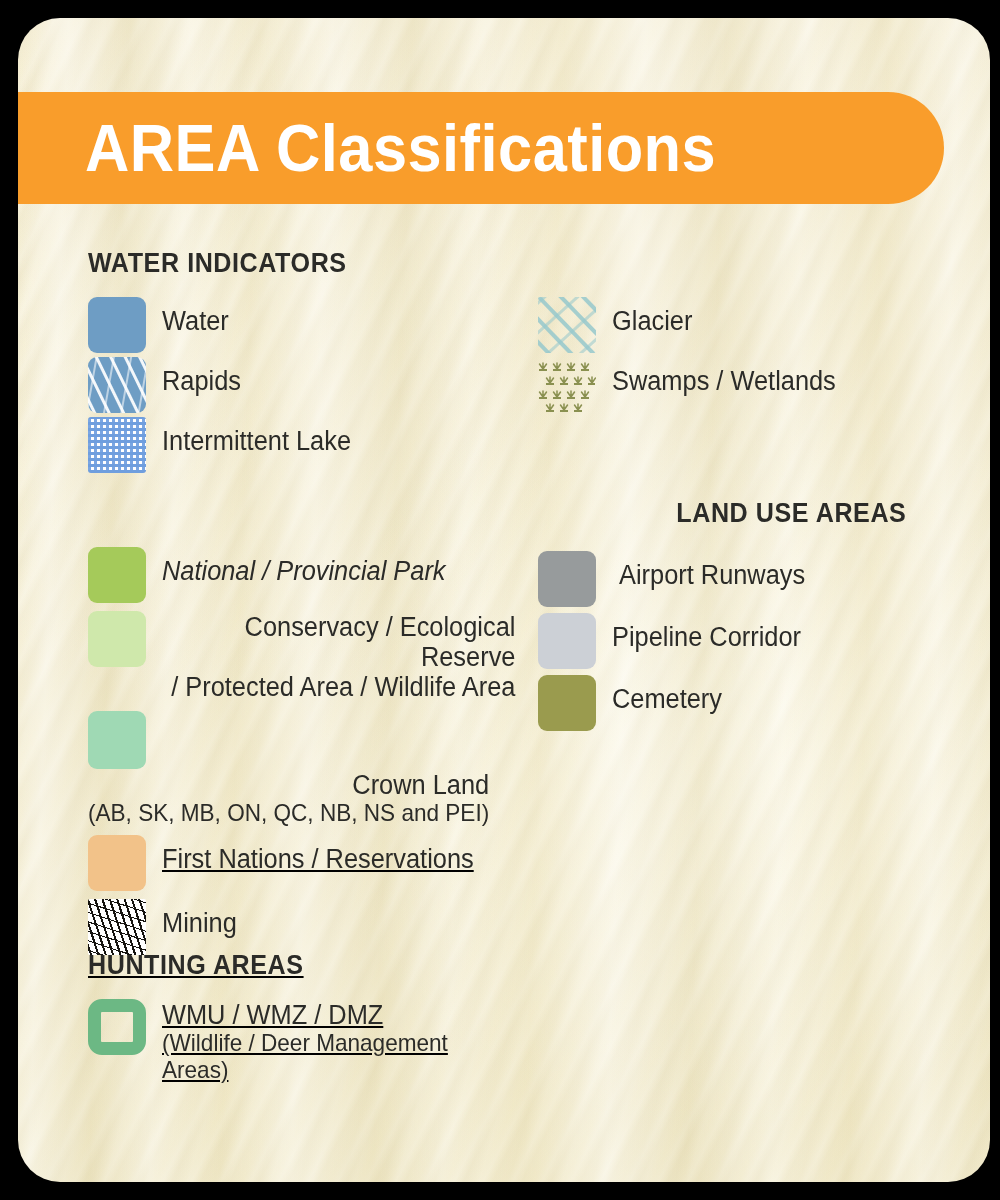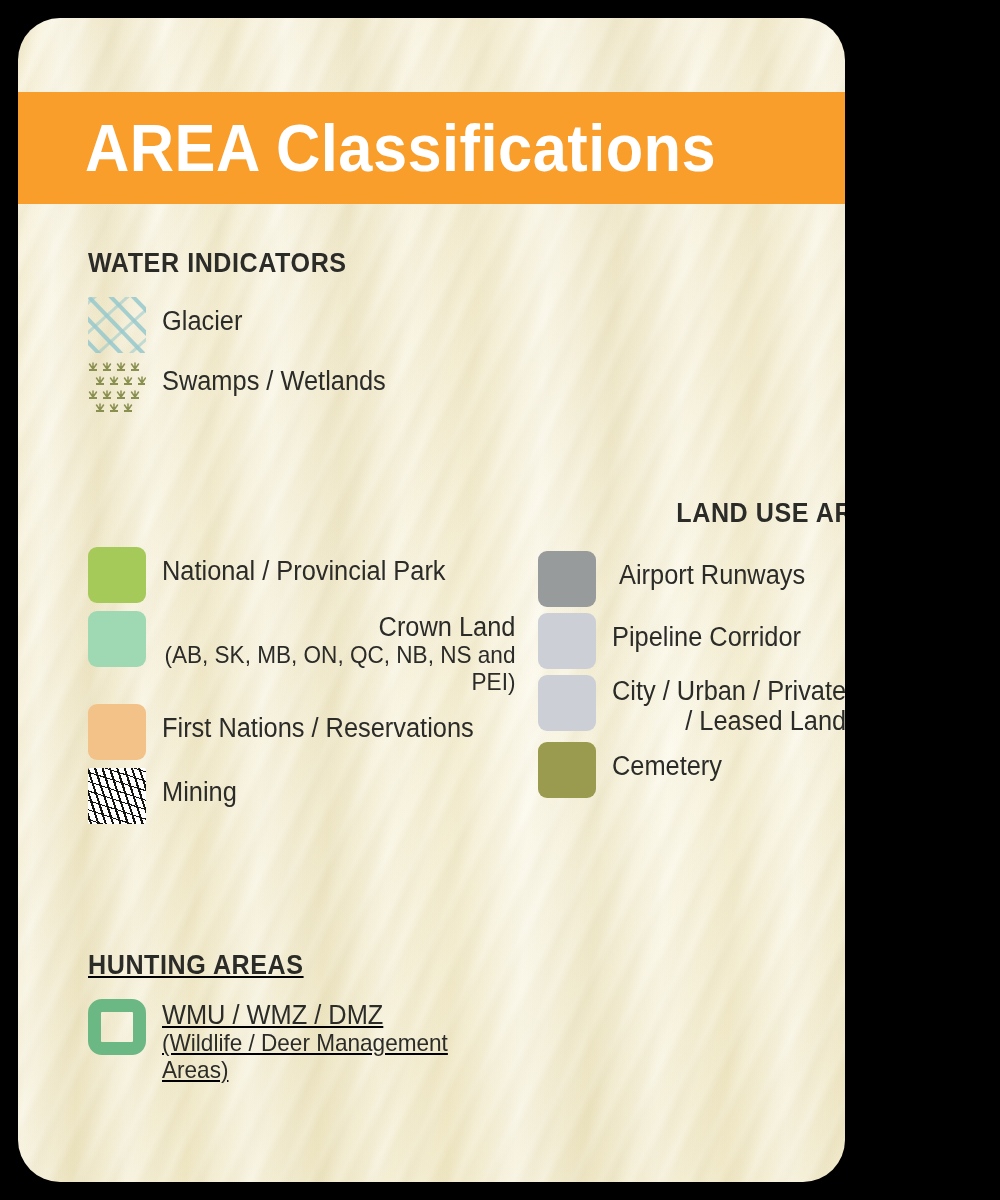--- a/index.html
+++ b/index.html
@@ -9,21 +9,21 @@
     height: 1200px;
     background: #000000;
     font-family: "Liberation Sans", sans-serif;
     overflow: hidden;
   }
 
   #card {
     position: absolute;
     left: 18px;
     top: 18px;
-    width: 827px;
+    width: 972px;
     height: 1164px;
     border-radius: 42px;
     overflow: hidden;
     background-color: #f3ecce;
     background-image:
       
       linear-gradient(92deg,
         rgba(255,255,255,0.00) 0%,
         rgba(255,255,255,0.45) 5%,
         rgba(226,216,178,0.30) 11%,
@@ -203,20 +203,38 @@
 <div id="card">
 
   <div id="banner">
     <div id="banner-title">AREA Classifications</div>
   </div>
 
   <div id="sec-water">
     <div class="section-title">WATER INDICATORS</div>
 
     <div class="cols" style="margin-top:18px;">
+      <div class="col-left rows-water">
+
+        <div class="row" style="margin-bottom:4px;">
+          <div class="swatch sw-water"></div>
+          <div class="label">Water</div>
+        </div>
+
+        <div class="row" style="margin-bottom:4px;">
+          <div class="swatch sw-rapids"></div>
+          <div class="label">Rapids</div>
+        </div>
+
+        <div class="row">
+          <div class="swatch sw-intermittent"></div>
+          <div class="label">Intermittent Lake</div>
+        </div>
+
+      </div>
 
       <div class="col-right" style="padding-top:0px;text-align:right;">
 
         <div class="row" style="margin-bottom:4px;">
           <div class="swatch sw-glacier"></div>
           <div class="label">Glacier</div>
         </div>
 
         <div class="row">
           <div class="swatch sw-swamp">
@@ -269,35 +287,40 @@
       </div>
     </div>
   </div>
 
   <div id="sec-land">
     <div class="section-title">LAND USE AREAS</div>
 
     <div class="cols" style="margin-top:18px;">
       <div class="col-left">
 
-        <div class="row" style="margin-bottom:8px;">
+        <div class="row" style="margin-bottom:8px;font-style:italic;">
           <div class="swatch" style="background:#a5ca5a;"></div>
           <div class="label">National / Provincial Park</div>
         </div>
 
-
         <div class="row" style="margin-bottom:8px;">
+          <div class="swatch" style="background:#cfe8ab;"></div>
+          <div class="label two-line">Conservacy / Ecological Reserve
+/ Protected Area / Wildlife Area</div>
+        </div>
+
+        <div class="row" style="margin-bottom:8px;flex-direction:column;">
           <div class="swatch" style="background:#9fd9b4;"></div>
           <div>
             <div class="label two-line">Crown Land</div>
             <div class="label" style="padding-top:0;font-size:24px;">(AB, SK, MB, ON, QC, NB, NS and PEI)</div>
           </div>
         </div>
 
-        <div class="row" style="margin-bottom:8px;">
+        <div class="row" style="margin-bottom:8px;text-decoration:underline;">
           <div class="swatch" style="background:#f2c289;"></div>
           <div class="label">First Nations / Reservations</div>
         </div>
 
 
         <div class="row">
           <div class="swatch sw-mining"></div>
           <div class="label">Mining</div>
         </div>
 
@@ -309,25 +332,20 @@
         <div class="row" style="margin-bottom:6px;gap:7px;">
           <div class="swatch" style="background:#979b9c;"></div>
           <div class="label">Airport Runways</div>
         </div>
 
         <div class="row" style="margin-bottom:6px;">
           <div class="swatch" style="background:#ccd0d6;"></div>
           <div class="label">Pipeline Corridor</div>
         </div>
 
-        <div class="row" style="margin-bottom:6px;">
-          <div class="swatch" style="background:#ccd0d6;"></div>
-          <div class="label two-line">City / Urban / Private
-/ Leased Land</div>
-        </div>
 
         <div class="row">
           <div class="swatch" style="background:#9a9b4e;"></div>
           <div class="label">Cemetery</div>
         </div>
 
       </div>
     </div>
   </div>
 

